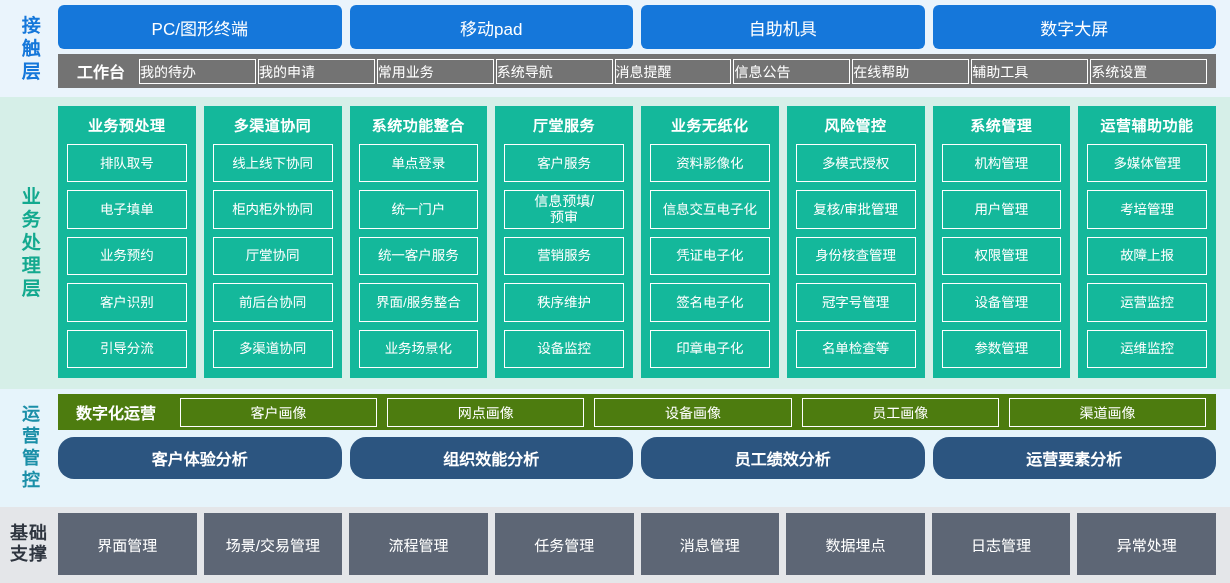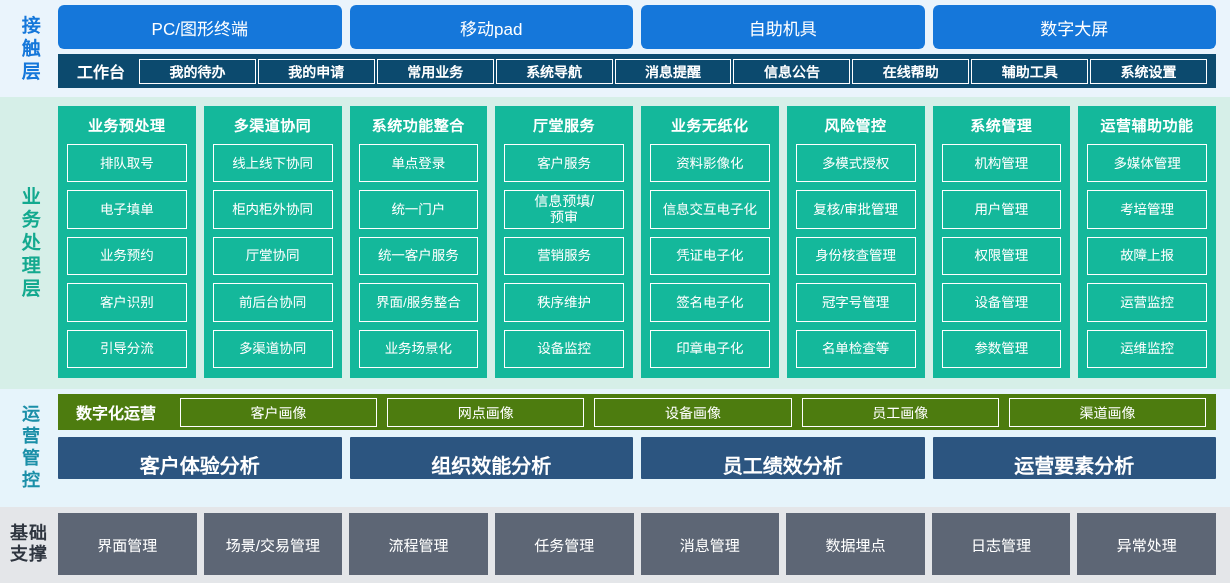--- a/index.html
+++ b/index.html
@@ -52,37 +52,37 @@
     flex:1 1 0;
     background:#1577DA;
     border-radius:6px;
     display:flex;align-items:center;justify-content:center;
     color:#fff;font-size:17px;font-weight:normal;
     box-sizing:border-box;
   }
 
   .workbench-row{
     height:34px;
-    background:#0c4a6e;
+    background:#737373;
     display:flex;align-items:center;
     gap:2px;
     padding:0 9px;
     box-sizing:border-box;
   }
   .workbench-title{
     color:#fff;font-size:16px;font-weight:bold;
     padding:0 12px 0 10px;white-space:nowrap;
   }
   .wb-item{
     flex:1 1 0;
     height:25px;
     border:1px solid #ffffff;
-    display:flex;align-items:center;justify-content:center;
+    display:flex;align-items:center;justify-content:flex-start;
     color:#fff;font-size:14px;
-    box-sizing:border-box;white-space:nowrap;font-weight:bold;
+    box-sizing:border-box;white-space:nowrap;
   }
 
   
   #business-layer{height:292px;background:#D6EFE8;}
   #business-layer .layer-label{color:#13A98F;font-size:19px;}
   #business-layer .layer-body{
     flex-direction:row;
     gap:8px;
     padding:9px 14px 11px 0;
   }
@@ -135,23 +135,23 @@
     border:1px solid #ffffff;
     display:flex;align-items:center;justify-content:center;
     color:#fff;font-size:14px;
     box-sizing:border-box;white-space:nowrap;
   }
 
   .ops-analysis-row{display:flex;gap:8px;height:42px;}
   .ops-analysis{
     flex:1 1 0;
     background:#2C5580;
-    border-radius:1px;
-    display:flex;align-items:flex-end;justify-content:center;
-    color:#fff;font-size:20px;font-weight:bold;
+    border-radius:16px;
+    display:flex;align-items:center;justify-content:center;
+    color:#fff;font-size:16px;font-weight:bold;
     box-sizing:border-box;white-space:nowrap;
   }
 
   
   #foundation-layer{height:76px;background:#E4E6E9;padding:6px 0 8px 0;}
   #foundation-layer .layer-label{color:#2F3640;font-size:18px;}
   #foundation-layer .layer-body{padding-right:14px;}
   .foundation-row{display:flex;gap:7px;height:100%;}
   .foundation-item{
     flex:1 1 0;

